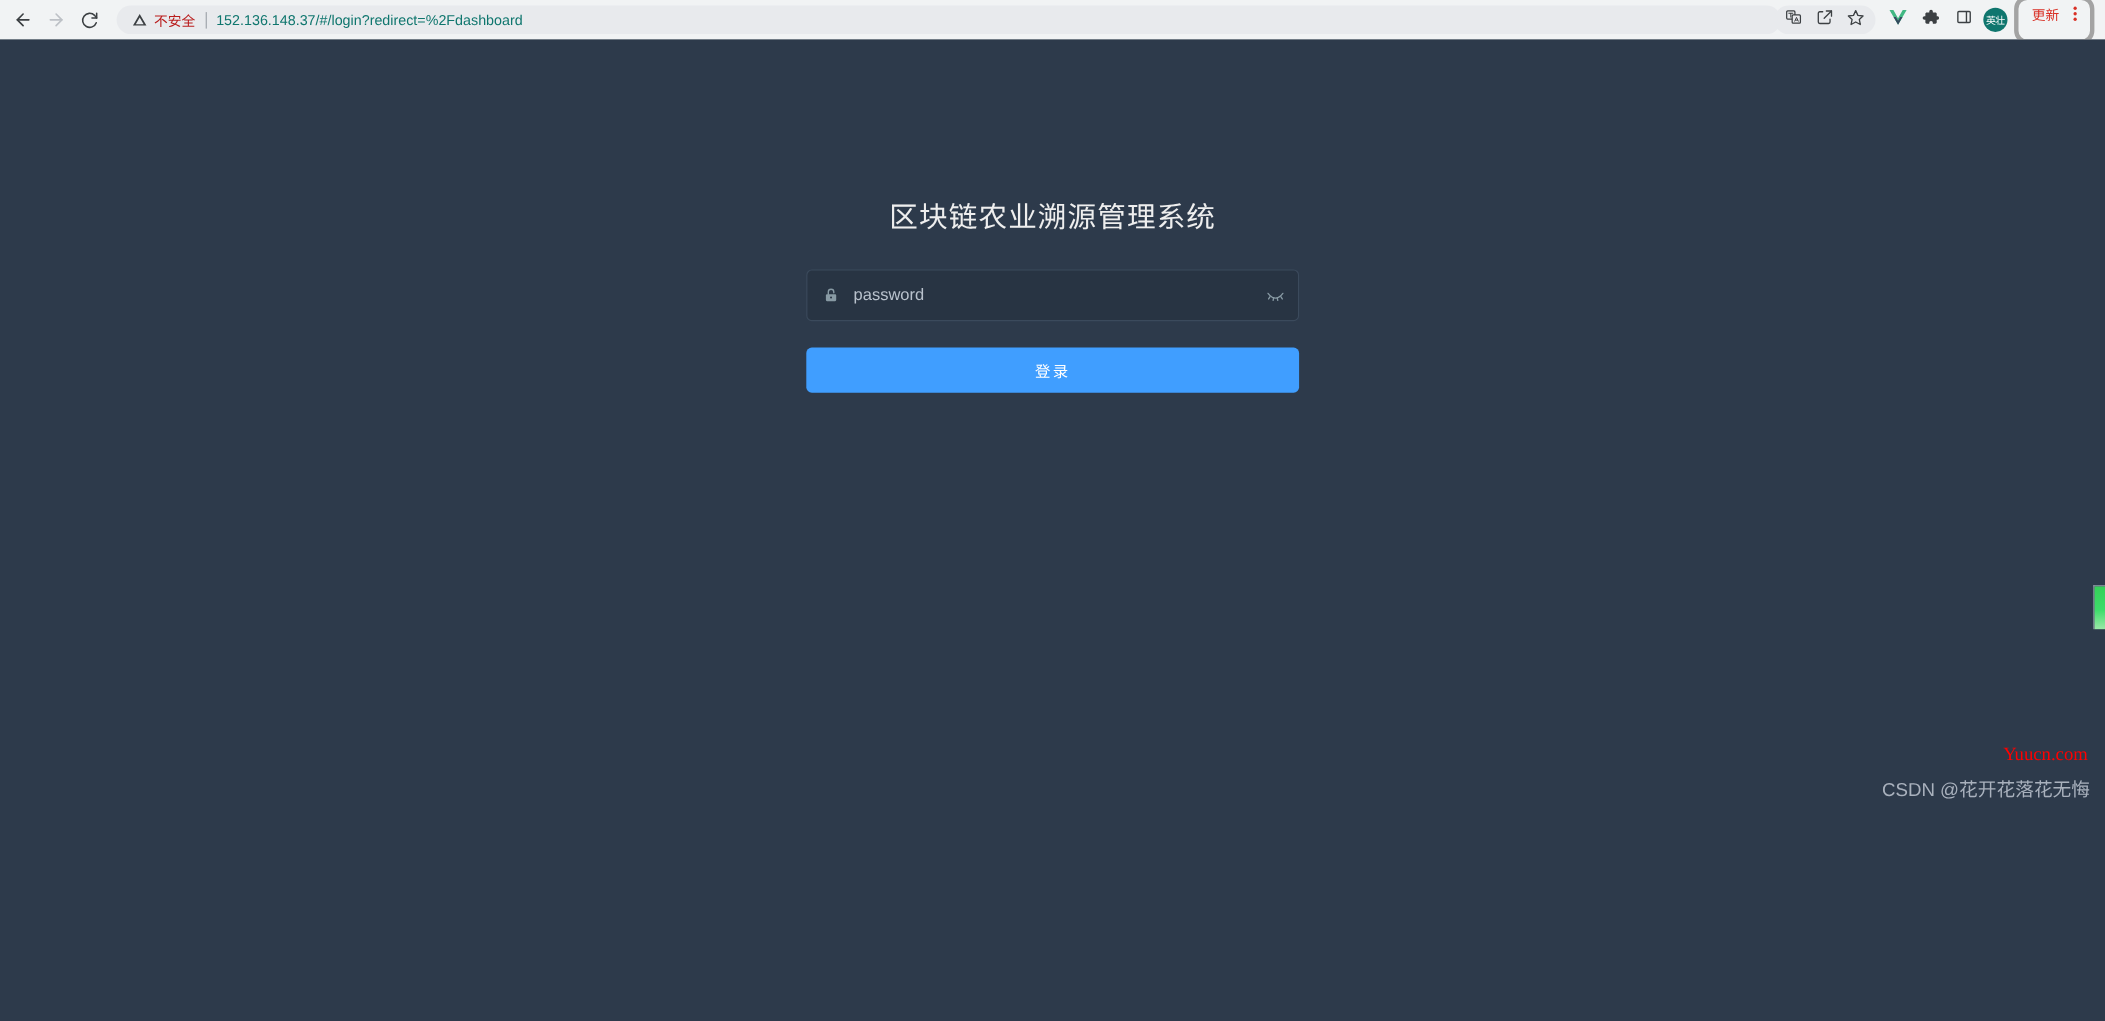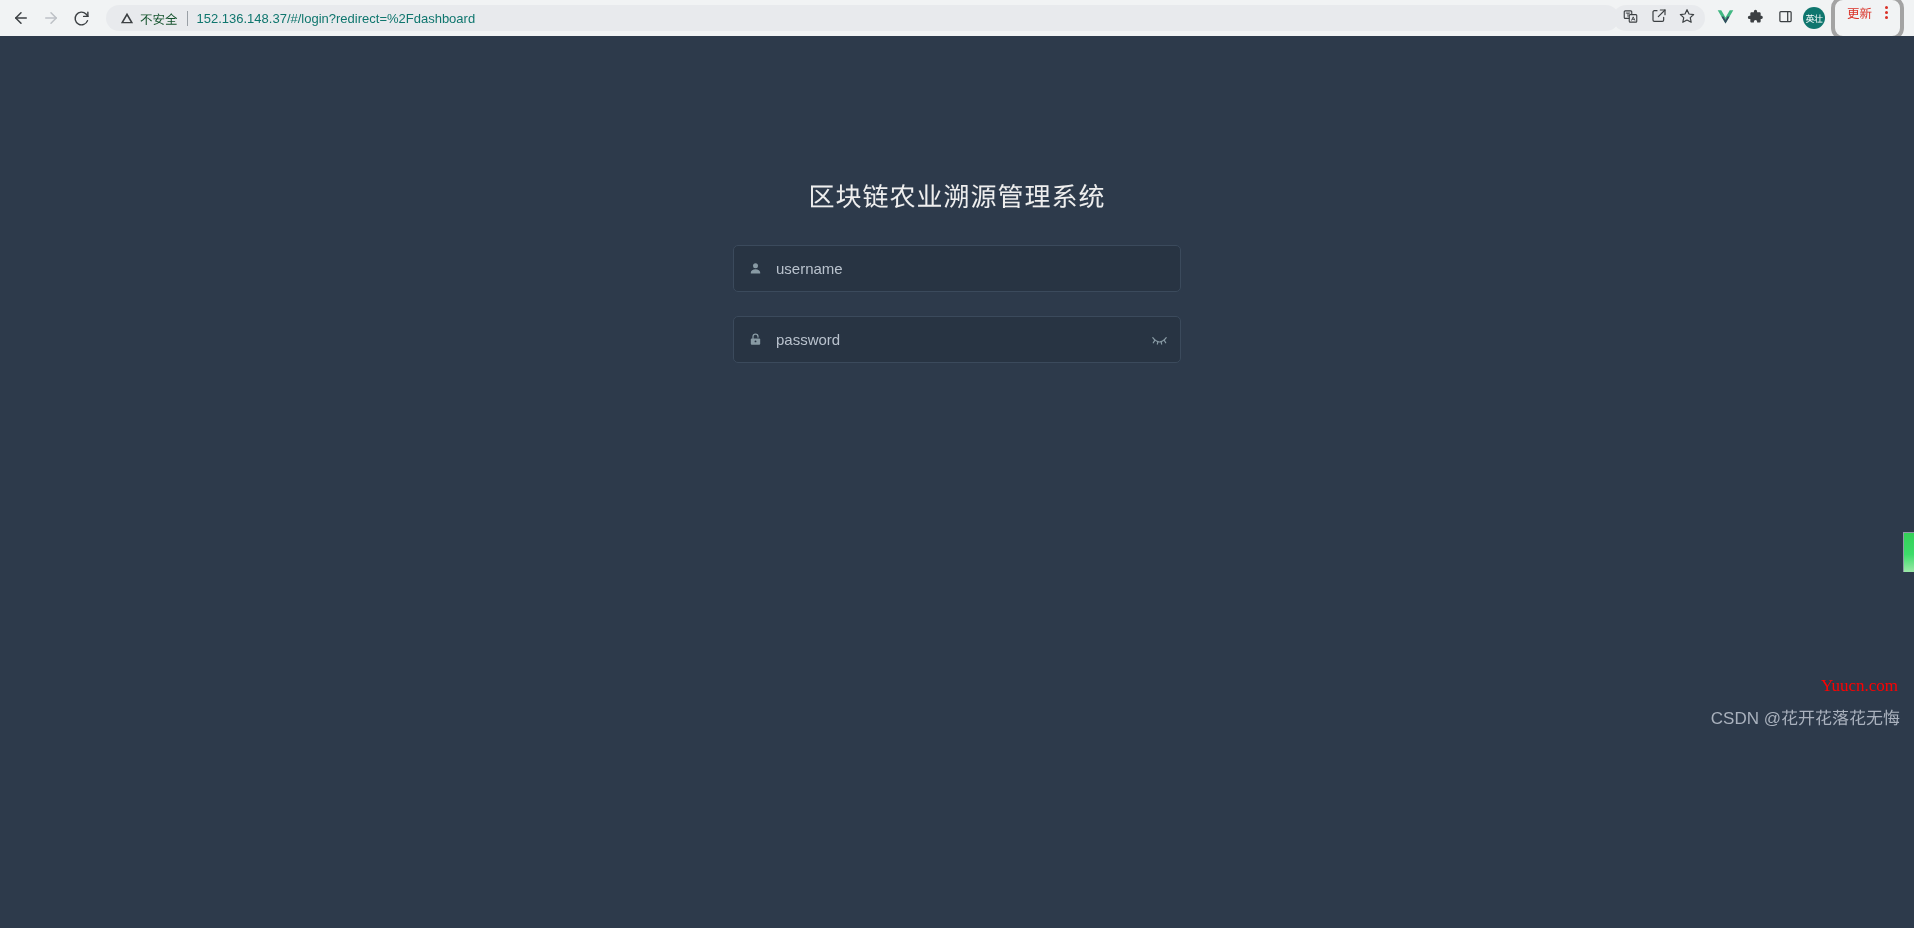--- a/index.html
+++ b/index.html
@@ -51,21 +51,21 @@
   }
   .warn-icon {
     flex: none;
     margin-right: 6px;
     color: #3c4043;
     display: flex;
     align-items: center;
   }
   .not-secure {
     font-size: 12.5px;
-    color: #14532d;
+    color: #b91c1c;
     white-space: nowrap;
     flex: none;
   }
   .omni-sep {
     width: 1px;
     height: 15px;
     background: #9aa0a6;
     margin: 0 9px;
     flex: none;
   }
@@ -365,29 +365,20 @@
     </div>
   </div>
 </div>
 
 <div class="page">
 
   <form class="login-form">
 
     <h1 class="login-title">区块链农业溯源管理系统</h1>
 
-    <div class="field">
-      <span class="field-icon">
-        <svg width="15" height="15" viewBox="0 0 24 24" fill="currentColor">
-          <circle cx="12" cy="7.5" r="4"></circle>
-          <path d="M12 13c-4.2 0-7.5 2.3-7.5 5.2V20h15v-1.8c0-2.9-3.3-5.2-7.5-5.2z"></path>
-        </svg>
-      </span>
-      <input class="field-input" type="text" name="username" placeholder="username" style="">
-    </div>
 
     <div class="field">
       <span class="field-icon">
         <svg width="15" height="15" viewBox="0 0 24 24" fill="none" stroke="currentColor" stroke-width="2">
           <rect x="4.5" y="10.5" width="15" height="10" rx="1.6" fill="currentColor" stroke="none"></rect>
           <path d="M8 10.5V7.2a4 4 0 0 1 8 0v1.1" stroke-linecap="round"></path>
           <circle cx="12" cy="15" r="1.5" fill="#283443" stroke="none"></circle>
         </svg>
       </span>
       <input class="field-input" type="password" name="password" placeholder="password" style="">
@@ -395,19 +386,20 @@
         <svg width="17" height="13" viewBox="0 0 24 18" fill="none" stroke="currentColor" stroke-width="1.7" stroke-linecap="round">
           <path d="M2.5 6.5c3 4 6.2 6 9.5 6s6.5-2 9.5-6"></path>
           <line x1="3.2" y1="13.6" x2="5.1" y2="10.6"></line>
           <line x1="9" y1="15.4" x2="9.7" y2="12.1"></line>
           <line x1="15" y1="15.4" x2="14.3" y2="12.1"></line>
           <line x1="20.8" y1="13.6" x2="18.9" y2="10.6"></line>
         </svg>
       </span>
     </div>
 
+    <button class="login-button" type="submit">登录</button>
   </form>
 
   <div class="wm-yuucn">Yuucn.com</div>
   <div class="wm-csdn">CSDN @花开花落花无悔</div>
 
   <div class="edge-indicator"></div>
 </div>
 
 </body></html>

